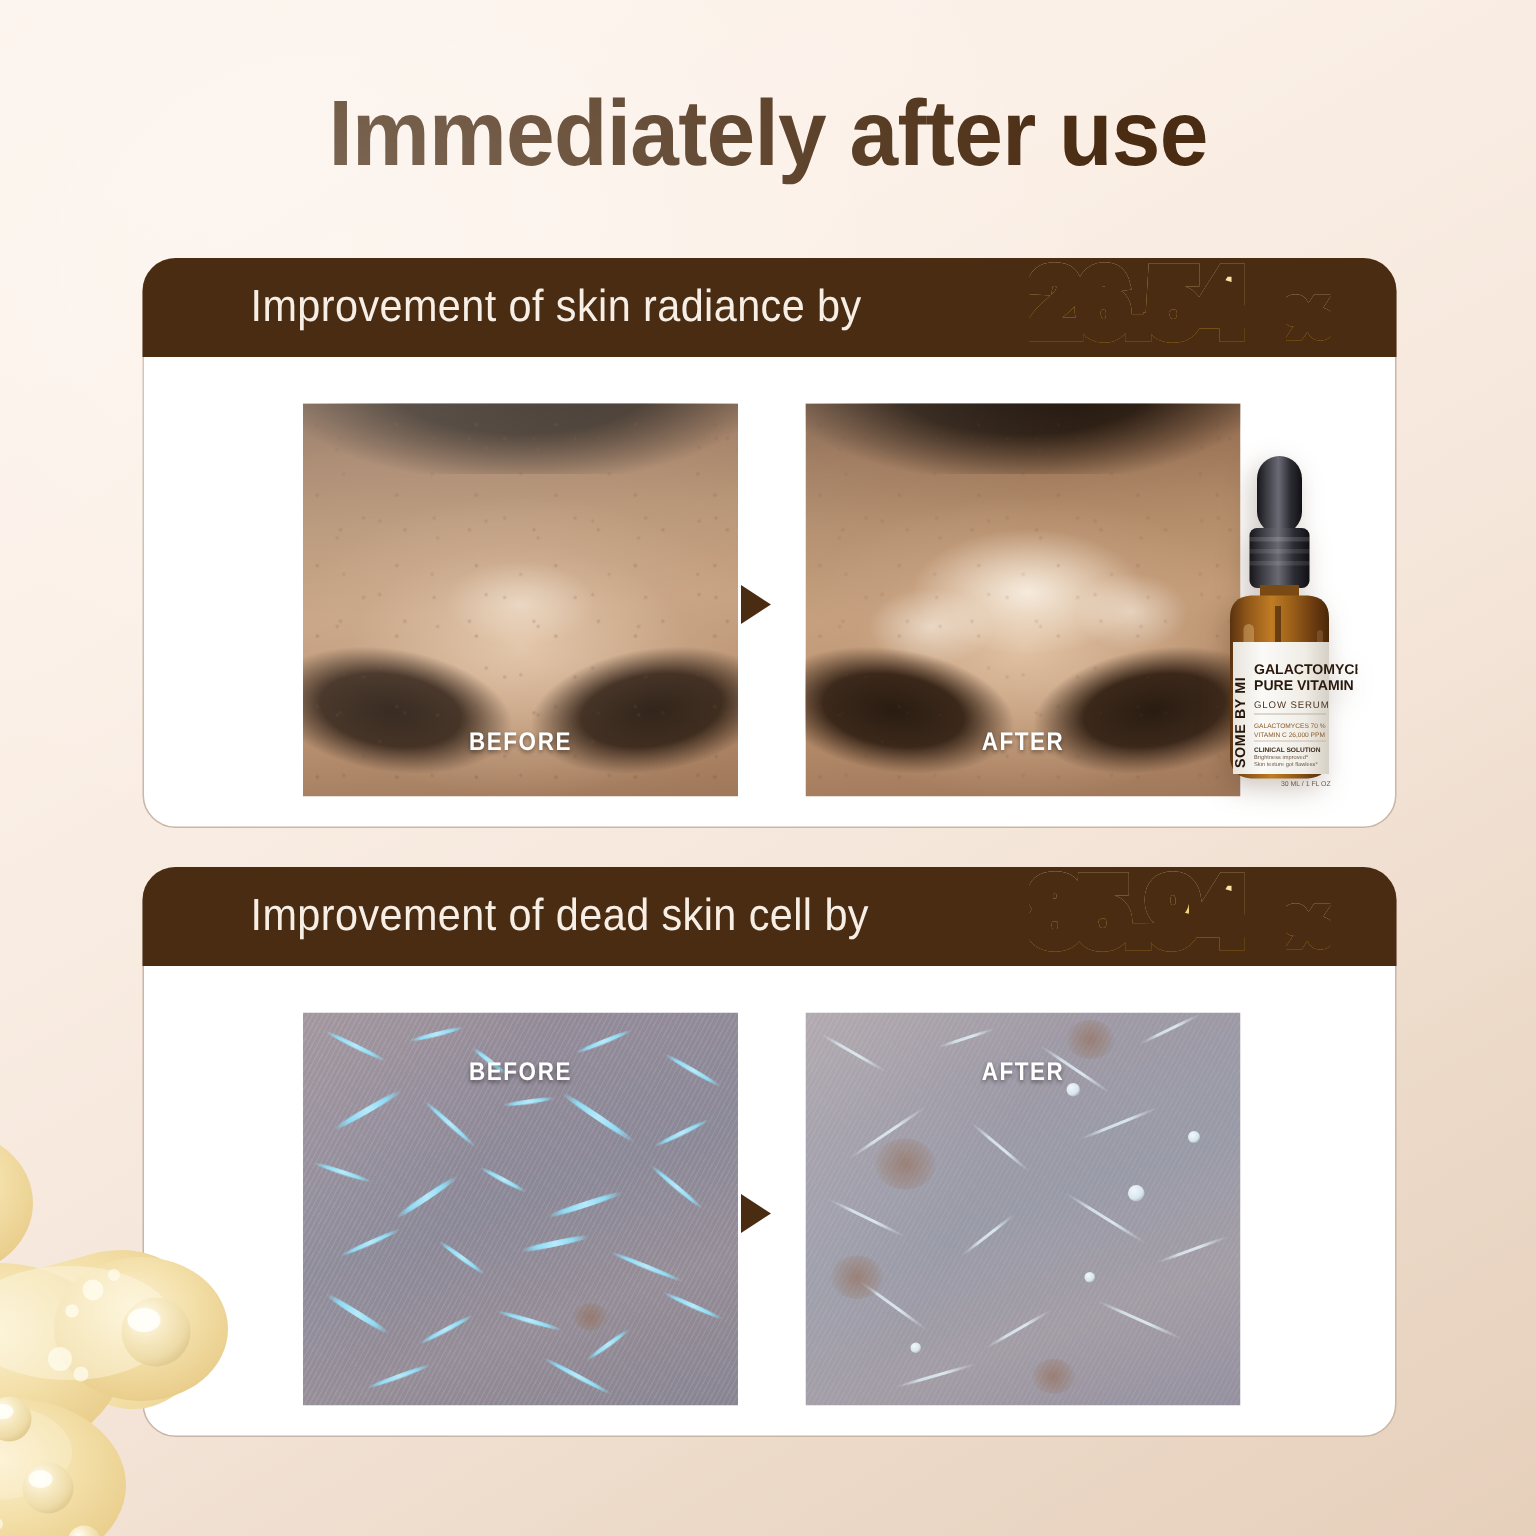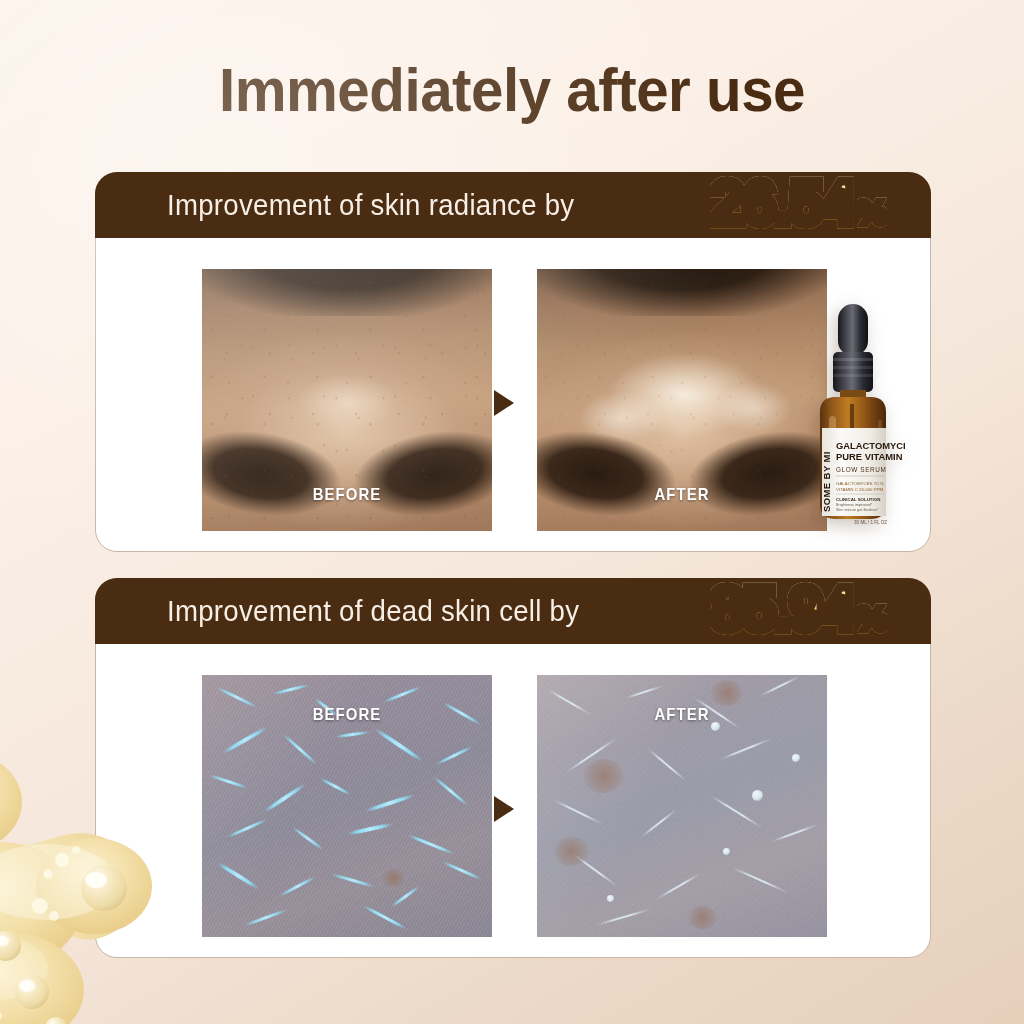--- a/index.html
+++ b/index.html
@@ -56,20 +56,21 @@
     transform-origin:left center;
     white-space:nowrap;
   }
   .stat {
     position:absolute;
     right:44px;
     bottom:4px;
     display:flex;
     align-items:baseline;
     line-height:1;
+    gap:24px;
   }
   .stat-num, .stat-pct {
     font-weight:bold;
     background:linear-gradient(180deg,#FBEFC8 0%,#F8DE8F 38%,#F5C73C 72%,#EFAE16 100%);
     -webkit-background-clip:text;
     background-clip:text;
     color:transparent;
     -webkit-text-stroke:9px #4A2C12;
     paint-order:stroke fill;
     display:inline-block;

